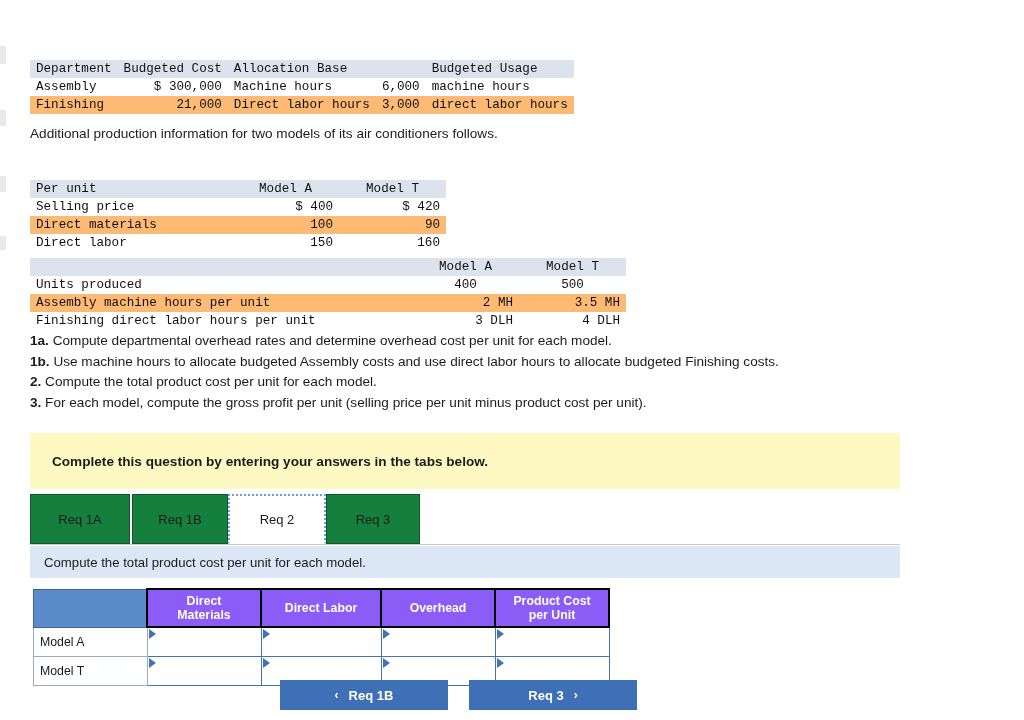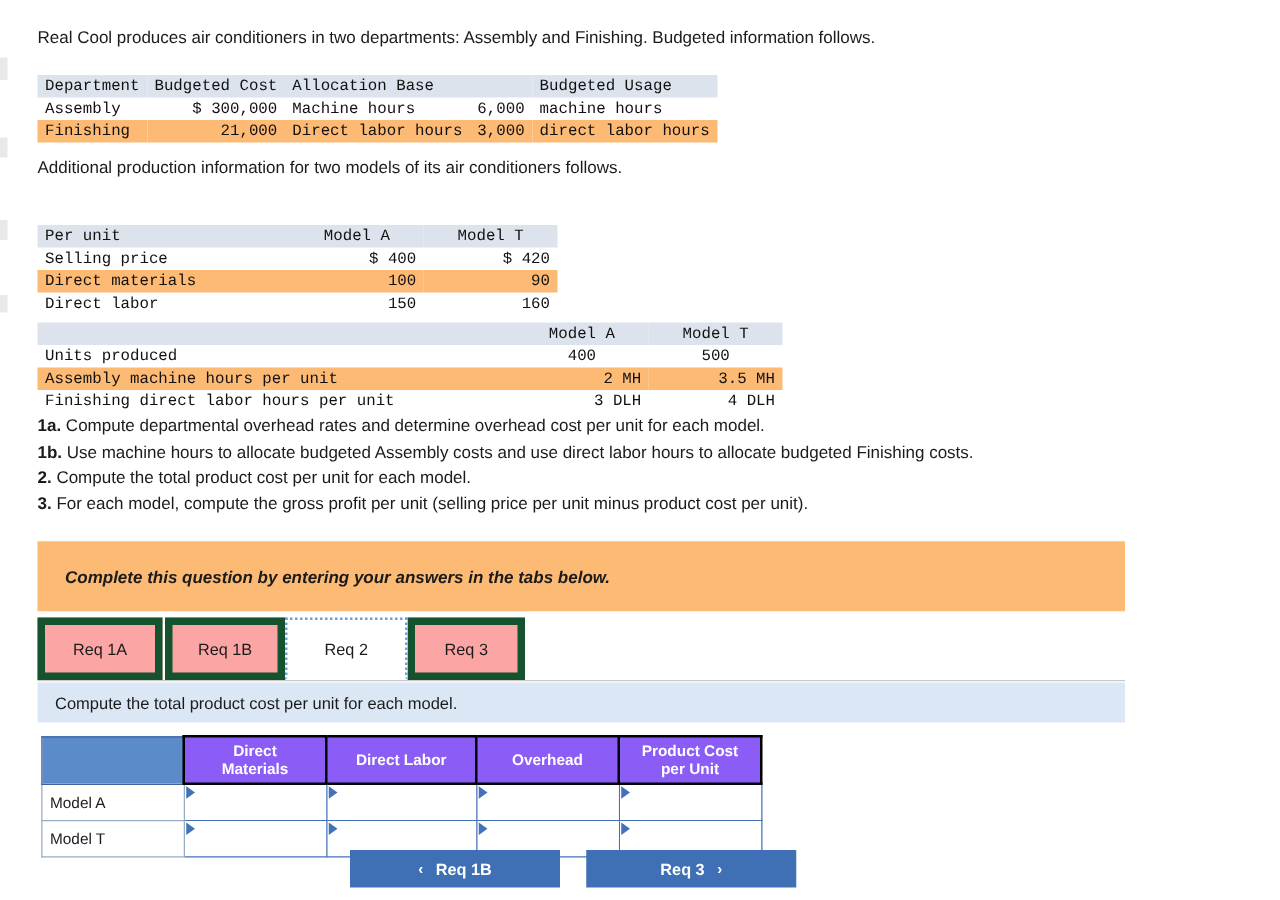--- a/index.html
+++ b/index.html
@@ -80,24 +80,23 @@
   }
   .req-item b { font-weight: bold; margin-top: 18px; }
 
   
   .banner {
     position: absolute;
     left: 30px;
     top: 433px;
     width: 870px;
     height: 56px;
-    background: #fdba74;
+    background: #fef9c3;
     display: flex;
     align-items: center;
-    font-style: italic;
   }
   .banner-text {
     margin-left: 22px;
     font-size: 13.6px;
     font-weight: bold;
     color: #1b1b1b;
   }
 
   
   .tabstrip {
@@ -105,22 +104,22 @@
     left: 30px;
     top: 494px;
     width: 870px;
     height: 52px;
   }
   .tab {
     position: absolute;
     top: 0;
     height: 50px;
     box-sizing: border-box;
-    background: #fca5a5;
-    border: 6px solid #14532d;
+    background: #15803d;
+    border: 1px solid #14532d;
     display: flex;
     align-items: center;
     justify-content: center;
     font-size: 13px;
     color: #1b1b1b;
     cursor: pointer;
   }
   .tab.active {
     background: #ffffff;
     border: 2px dotted #6f9fd8;
@@ -222,21 +221,20 @@
 </head>
 <body>
 
 <div class="page">
 
   <div class="edge-artifact" style="top:46px;height:18px;"></div>
   <div class="edge-artifact" style="top:110px;height:16px;"></div>
   <div class="edge-artifact" style="top:176px;height:16px;"></div>
   <div class="edge-artifact" style="top:236px;height:14px;"></div>
 
-  <div class="intro-line" style="top:22px;">Real Cool produces air conditioners in two departments: Assembly and Finishing. Budgeted information follows.</div>
 
   <table class="mono" style="left:30px; top:60px;">
     <tbody>
         <tr class="hdr">
       <th class="lft">Department</th>
       <th class="ctr">Budgeted Cost</th>
       <th class="lft">Allocation Base</th>
       <th class="ctr"></th>
       <th class="lft">Budgeted Usage</th>
     </tr>

